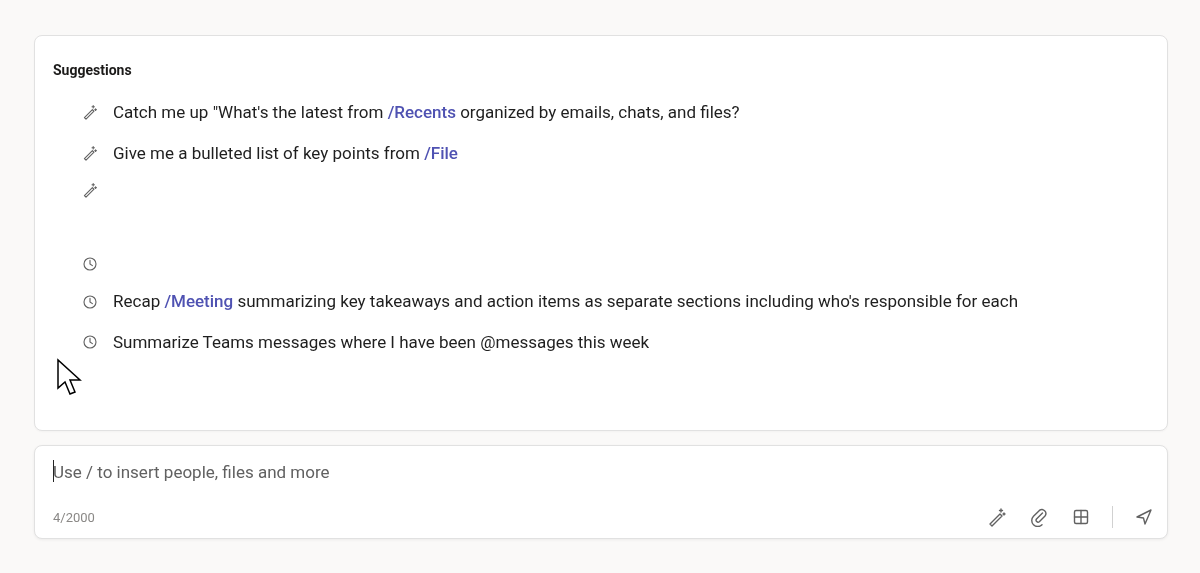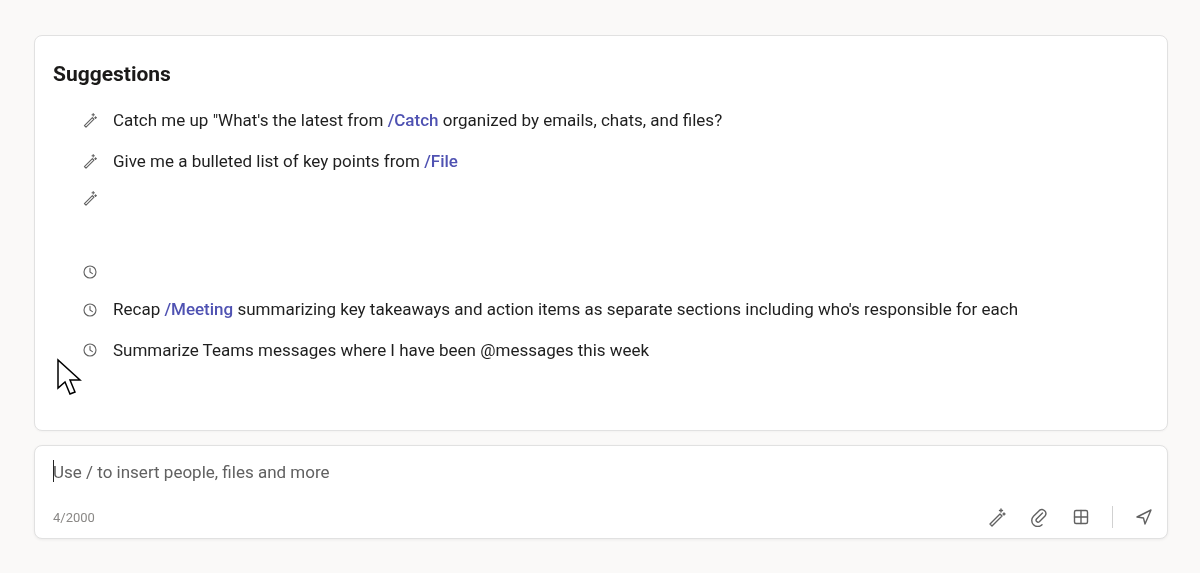--- a/index.html
+++ b/index.html
@@ -18,21 +18,21 @@
       top: 35px;
       width: 1134px;
       height: 396px;
       background: #ffffff;
       border: 1px solid #e1e1e1;
       border-radius: 8px;
       padding: 26px 24px 16px 18px;
       box-shadow: 0 1px 2px rgba(0,0,0,.03);
     }
     .section-heading {
-      font-size: 21px;
+      font-size: 14px;
       font-weight: 700;
       color: #1b1a19;
       margin-bottom: 14px;
       padding-left: 0;
     }
     .item-row {
       display: flex;
       align-items: center;
       gap: 14px;
       padding: 8px 0 8px 28px;
@@ -139,21 +139,21 @@
     <div class="section-heading">Suggestions</div>
 
     <div class="item-row">
       <span class="item-icon">
         <svg viewBox="0 0 20 20" fill="none" stroke-width="1.4" stroke-linecap="round" stroke-linejoin="round">
           <path d="M3 17 L13 7 M13 7 L15 9 L5 19 L3 17 Z" fill="none"></path>
           <path d="M14 2 L14 5 M12.5 3.5 L15.5 3.5"></path>
           <path d="M17 6 L17 8 M16 7 L18 7"></path>
         </svg>
       </span>
-      <span class="item-text"><span class="seg">Catch me up "What's the latest from </span><span class="seg token">/Catch</span><span class="seg"> organized by emails, chats, and files?</span></span>
+      <span class="item-text"><span class="seg">Catch me up "What's the latest from </span><span class="seg token">/Recents</span><span class="seg"> organized by emails, chats, and files?</span></span>
     </div>
 
     <div class="item-row">
       <span class="item-icon">
         <svg viewBox="0 0 20 20" fill="none" stroke-width="1.4" stroke-linecap="round" stroke-linejoin="round">
           <path d="M3 17 L13 7 M13 7 L15 9 L5 19 L3 17 Z" fill="none"></path>
           <path d="M14 2 L14 5 M12.5 3.5 L15.5 3.5"></path>
           <path d="M17 6 L17 8 M16 7 L18 7"></path>
         </svg>
       </span>

